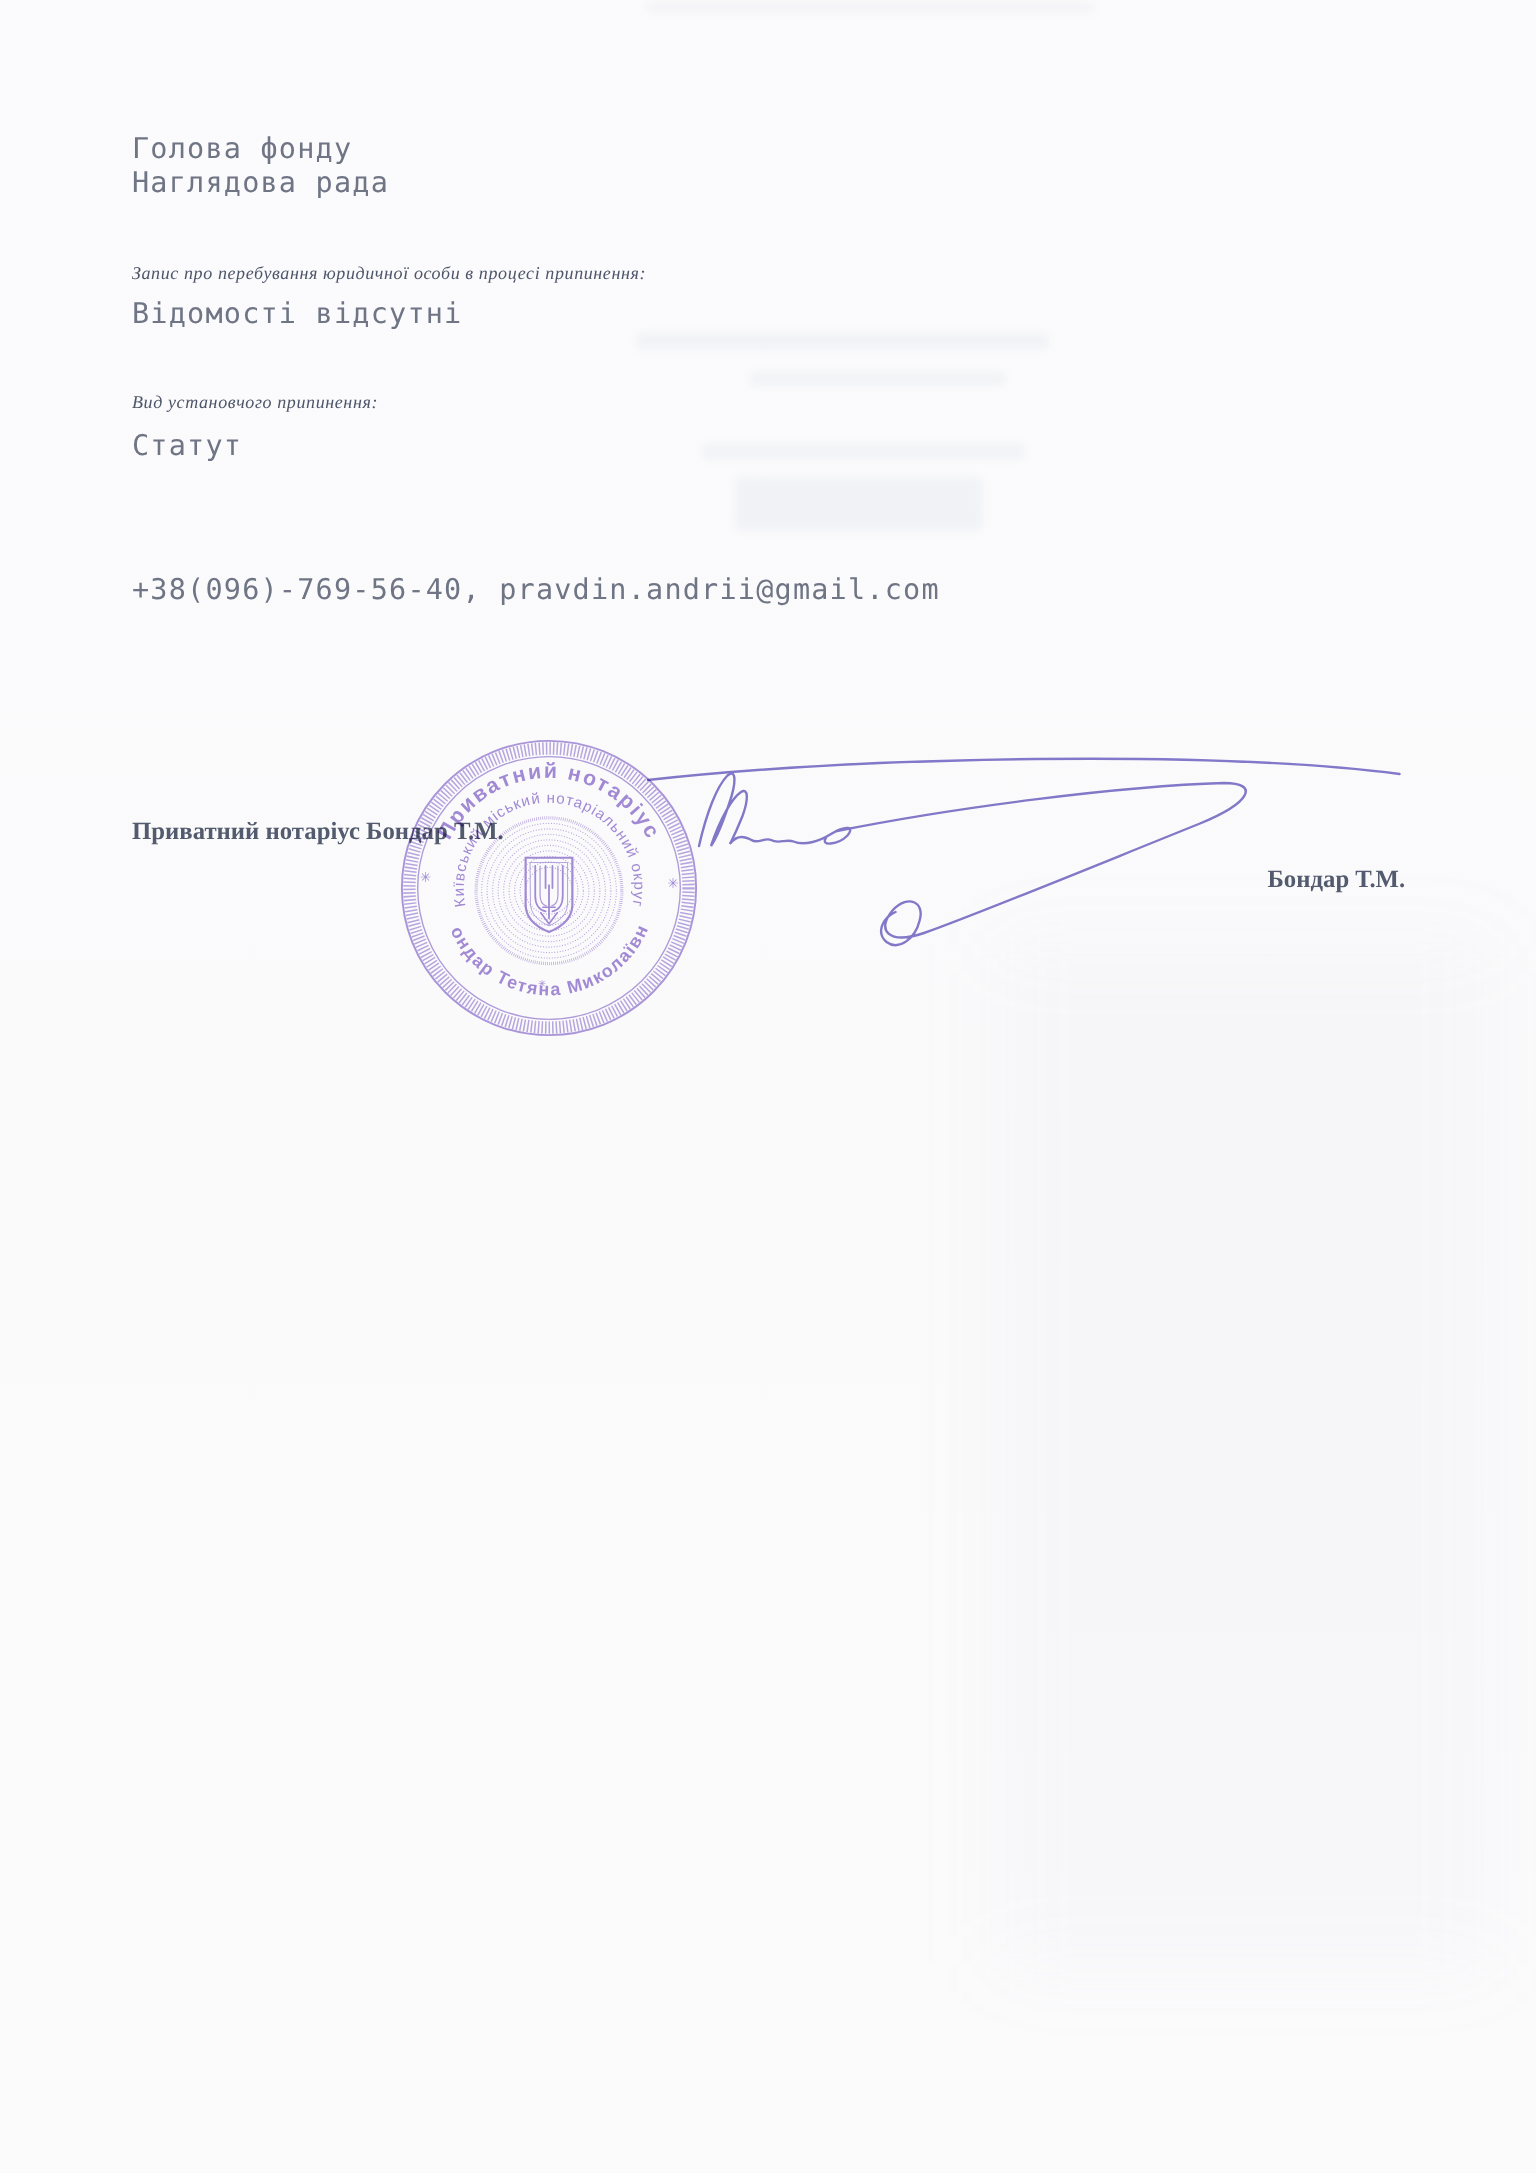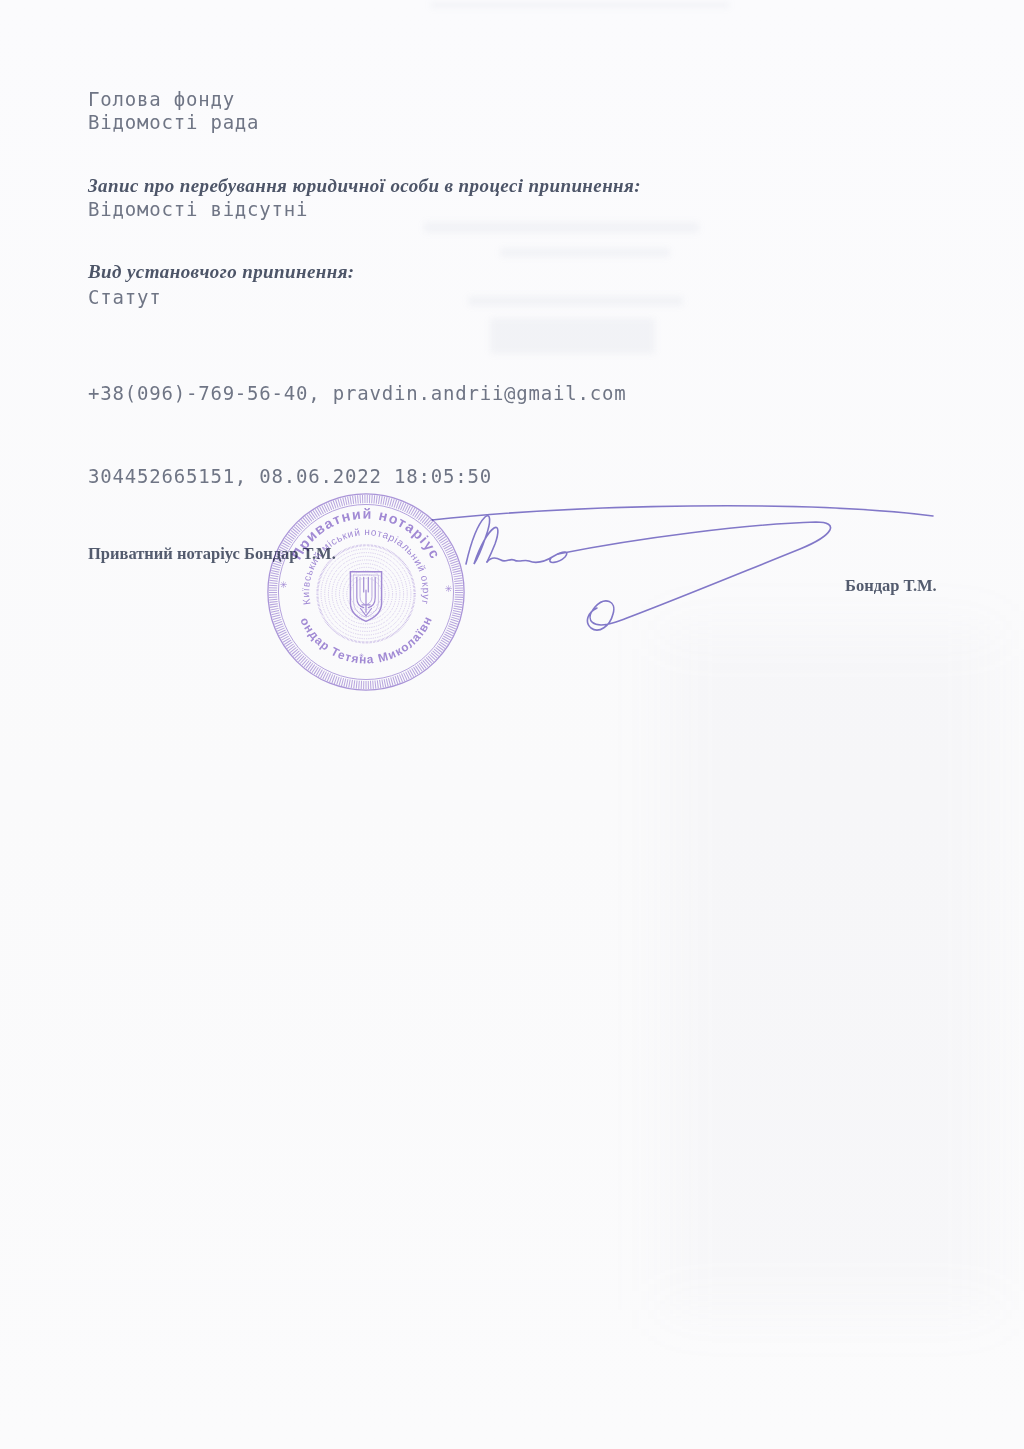--- a/index.html
+++ b/index.html
@@ -12,22 +12,22 @@
     position:relative;width:1024px;height:1449px;overflow:hidden;
     background:linear-gradient(180deg,#fbfbfd 0%,#fafafb 55%,#fbfbfc 100%);
   }
   .line{position:absolute;left:88px;white-space:nowrap;}
   .mono{
     font-family:"DejaVu Sans Mono", monospace;
     font-size:19px;letter-spacing:0.8px;color:#6f7585;
   }
   .heading{
     font-family:"Liberation Serif", serif;
-    font-style:italic;font-weight:bold;
-    font-size:19px;letter-spacing:0.4px;color:#4d5568;
+    font-style:italic;font-weight:normal;
+    font-size:12px;letter-spacing:0.4px;color:#4d5568;
   }
   .namelabel{
     font-family:"Liberation Serif", serif;
     font-weight:bold;font-size:16.5px;color:#535b6e;white-space:nowrap;
     position:absolute;
     text-align:right;
   }
   .stamp{
     position:absolute;left:256px;top:482px;width:220px;height:220px;
     opacity:0.92;mix-blend-mode:multiply;z-index:2;
@@ -57,31 +57,30 @@
 <div class="page">
 
   <div class="ghost" style="left:430px;top:2px;width:300px;height:6px;"></div>
   <div class="ghost" style="left:424px;top:222px;width:275px;height:11px;"></div>
   <div class="ghost" style="left:500px;top:248px;width:170px;height:9px;"></div>
   <div class="ghost" style="left:468px;top:296px;width:215px;height:10px;"></div>
   <div class="ghost" style="left:490px;top:318px;width:165px;height:36px;"></div>
   <div class="ghost-band" style="left:665px;top:630px;width:330px;height:680px;"></div>
 
   <div class="line mono" style="top:88px">Голова фонду</div>
-  <div class="line mono" style="top:111px">Відомості рада</div>
+  <div class="line mono" style="top:111px">Наглядова рада</div>
 
   <div class="line heading" style="top:175px">Запис про перебування юридичної особи в процесі припинення:</div>
   <div class="line mono" style="top:198px">Відомості відсутні</div>
 
   <div class="line heading" style="top:261px">Вид установчого припинення:</div>
   <div class="line mono" style="top:286px">Статут</div>
 
   <div class="line mono" style="top:382px">+38(096)-769-56-40, pravdin.andrii@gmail.com</div>
 
-  <div class="line mono" style="top:465px">304452665151, 08.06.2022 18:05:50</div>
 
   <div class="namelabel" style="left:88px;top:544px">Приватний нотаріус Бондар Т.М.</div>
   <div class="namelabel" style="left:845px;top:576px">Бондар Т.М.</div>
 
   <svg class="stamp" viewBox="0 0 240 240">
     <defs>
       <path id="arcTop" d="M 42.7 99.3 A 80 80 0 0 1 197.3 99.3"></path>
       <path id="arcMid" d="M 66.3 151 A 62 62 0 1 1 173.7 151"></path>
       <path id="arcBot" d="M 46.7 146.7 A 78 78 0 0 0 193.3 146.7"></path>
     </defs>

